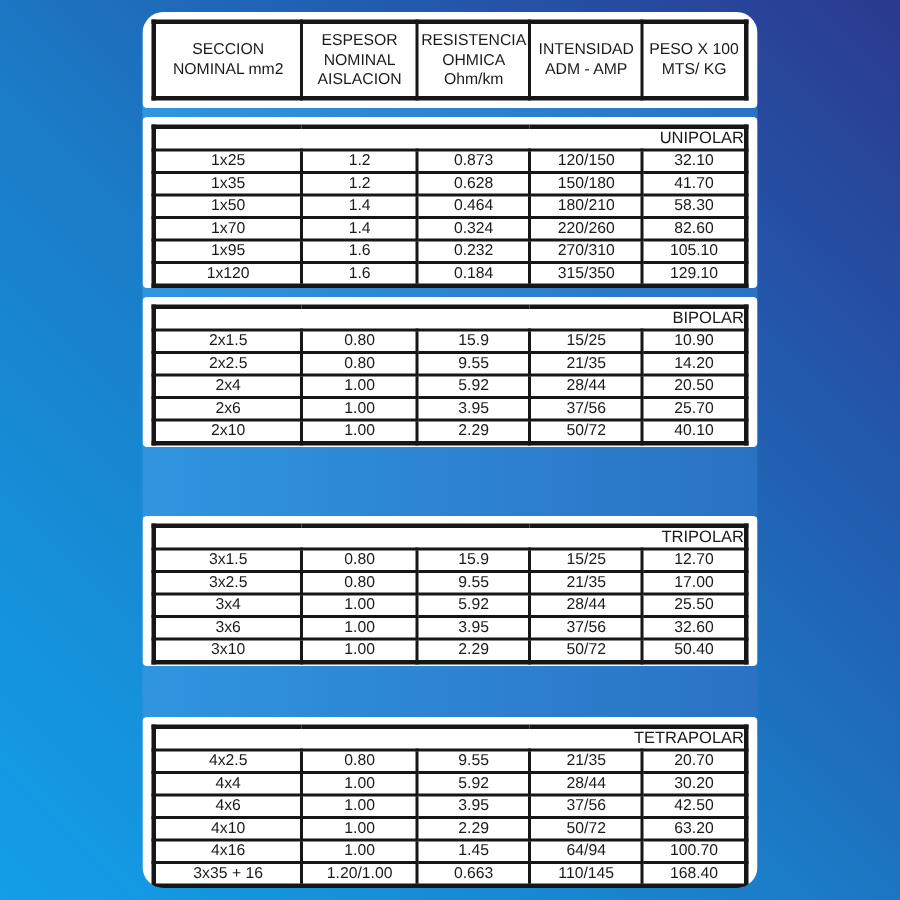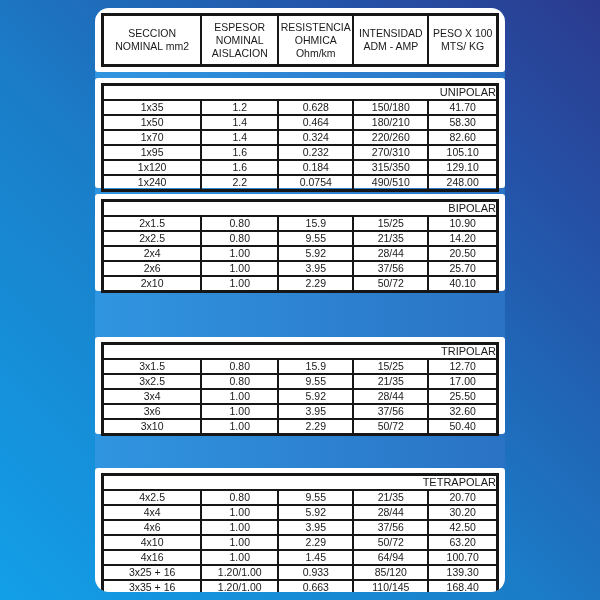--- a/index.html
+++ b/index.html
@@ -96,20 +96,27 @@
           <col style="width: 19.5%;">
           <col style="width: 19%;">
           <col style="width: 19%;">
           <col style="width: 17.5%;">
         </colgroup>
         <tbody>
           <tr>
             <td colspan="5" class="title">UNIPOLAR</td>
           </tr>
           <tr>
+            <td>1x25</td>
+            <td>1.2</td>
+            <td>0.873</td>
+            <td>120/150</td>
+            <td>32.10</td>
+          </tr>
+          <tr>
             <td>1x35</td>
             <td>1.2</td>
             <td>0.628</td>
             <td>150/180</td>
             <td>41.70</td>
           </tr>
           <tr>
             <td>1x50</td>
             <td>1.4</td>
             <td>0.464</td>
@@ -129,27 +136,20 @@
             <td>0.232</td>
             <td>270/310</td>
             <td>105.10</td>
           </tr>
           <tr>
             <td>1x120</td>
             <td>1.6</td>
             <td>0.184</td>
             <td>315/350</td>
             <td>129.10</td>
-          </tr>
-          <tr>
-            <td>1x240</td>
-            <td>2.2</td>
-            <td>0.0754</td>
-            <td>490/510</td>
-            <td>248.00</td>
           </tr>
         </tbody>
       </table>
     </div>
     <div class="box section" style="flex-grow: 6;">
       <table>
         <colgroup>
           <col style="width: 25%;">
           <col style="width: 19.5%;">
           <col style="width: 19%;">
@@ -291,27 +291,20 @@
             <td>63.20</td>
           </tr>
           <tr>
             <td>4x16</td>
             <td>1.00</td>
             <td>1.45</td>
             <td>64/94</td>
             <td>100.70</td>
           </tr>
           <tr>
-            <td>3x25 + 16</td>
-            <td>1.20/1.00</td>
-            <td>0.933</td>
-            <td>85/120</td>
-            <td>139.30</td>
-          </tr>
-          <tr>
             <td>3x35 + 16</td>
             <td>1.20/1.00</td>
             <td>0.663</td>
             <td>110/145</td>
             <td>168.40</td>
           </tr>
         </tbody>
       </table>
     </div>
   </div>

